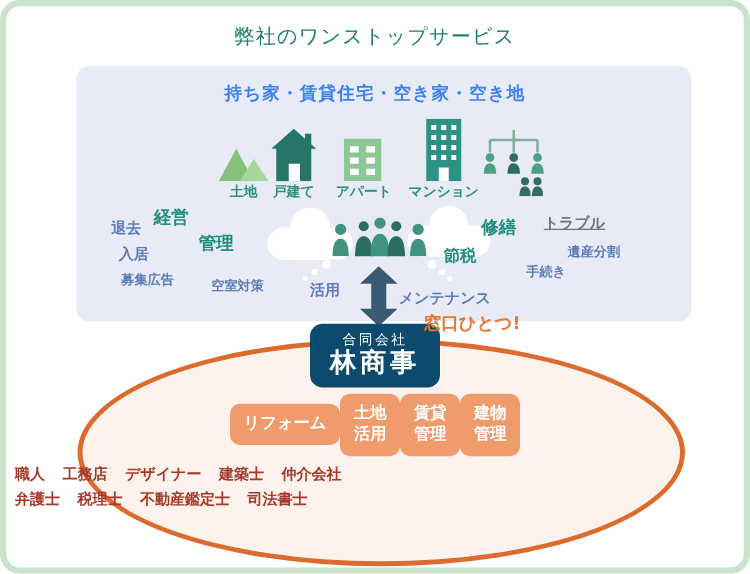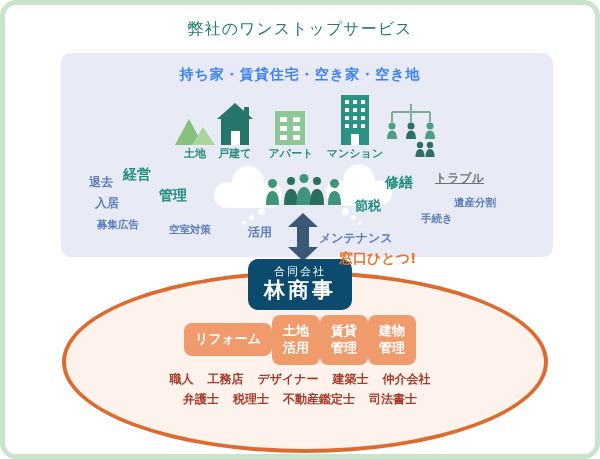--- a/index.html
+++ b/index.html
@@ -23,21 +23,21 @@
   .ellipse{position:absolute;left:57px;top:266px;width:486px;height:182px;background:#fdf3ec;
     border:4px solid #dd6a2f;border-radius:50%;box-sizing:border-box;}
   .badge{position:absolute;left:50%;transform:translateX(-50%);top:254px;background:#0c4a6e;
     border-radius:10px;padding:6px 16px 8px;text-align:center;color:#fff;z-index:3;}
   .badge .ctype{font-size:11px;letter-spacing:2px;line-height:1.2;}
   .badge .cname{font-size:21px;font-weight:bold;letter-spacing:3px;line-height:1.15;}
   .services{position:absolute;left:0;top:310px;width:100%;display:flex;justify-content:center;
     align-items:center;z-index:2;}
   .svc{background:#ef9b6c;color:#fff;font-weight:bold;font-size:13px;border-radius:8px;
     padding:8px 11px;text-align:center;white-space:pre-line;line-height:1.3;}
-  .partners{position:absolute;left:0;width:100%;text-align:center;color:#a53a2a;font-weight:bold;
+  .partners{position:absolute;left:0;width:100%;color:#a53a2a;font-weight:bold;
     font-size:12px;z-index:2;line-height:1;}
   .partners span{margin:0 7px;}
   .arrow{position:absolute;left:283px;top:208px;z-index:3;}
 </style>
 </head>
 <body>
 
 <div class="canvas">
 
   <div class="title">弊社のワンストップサービス</div>

